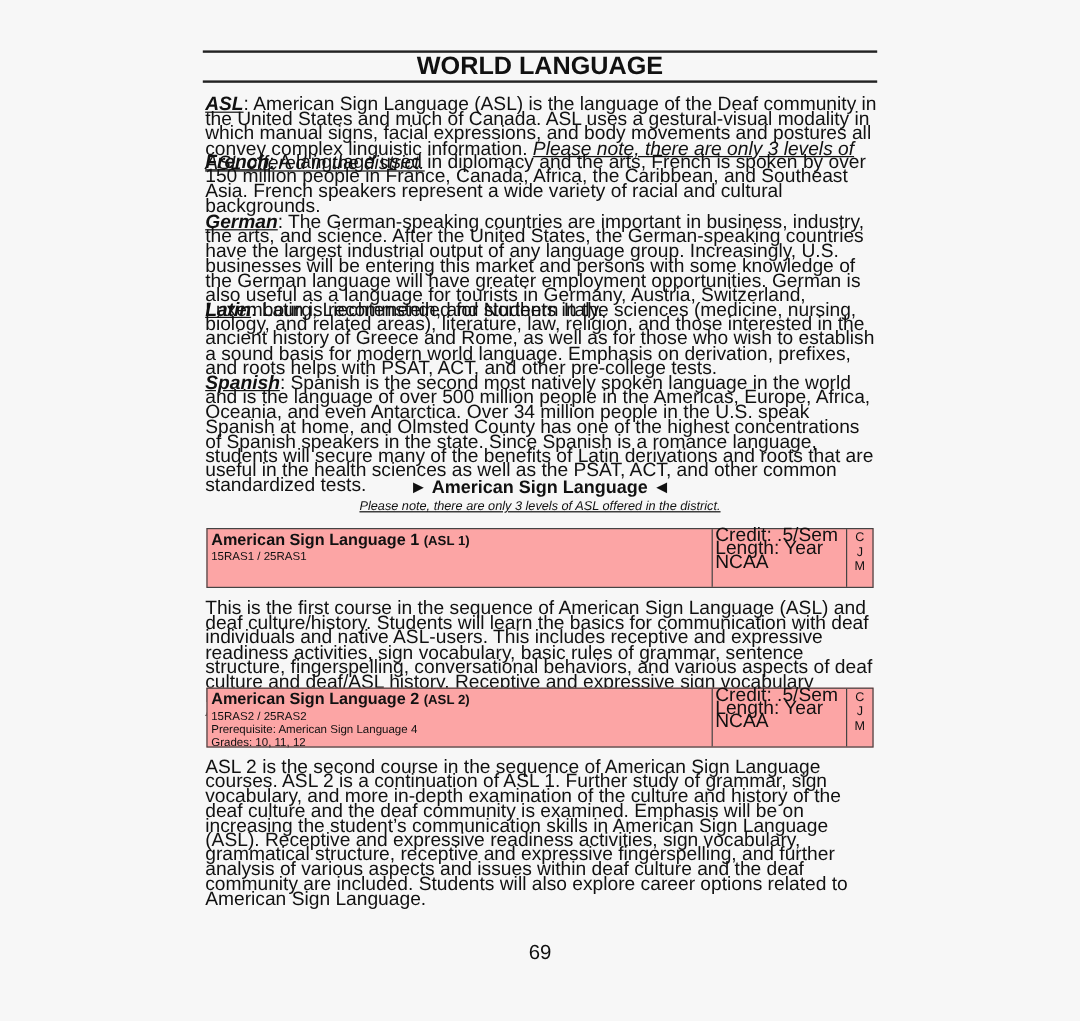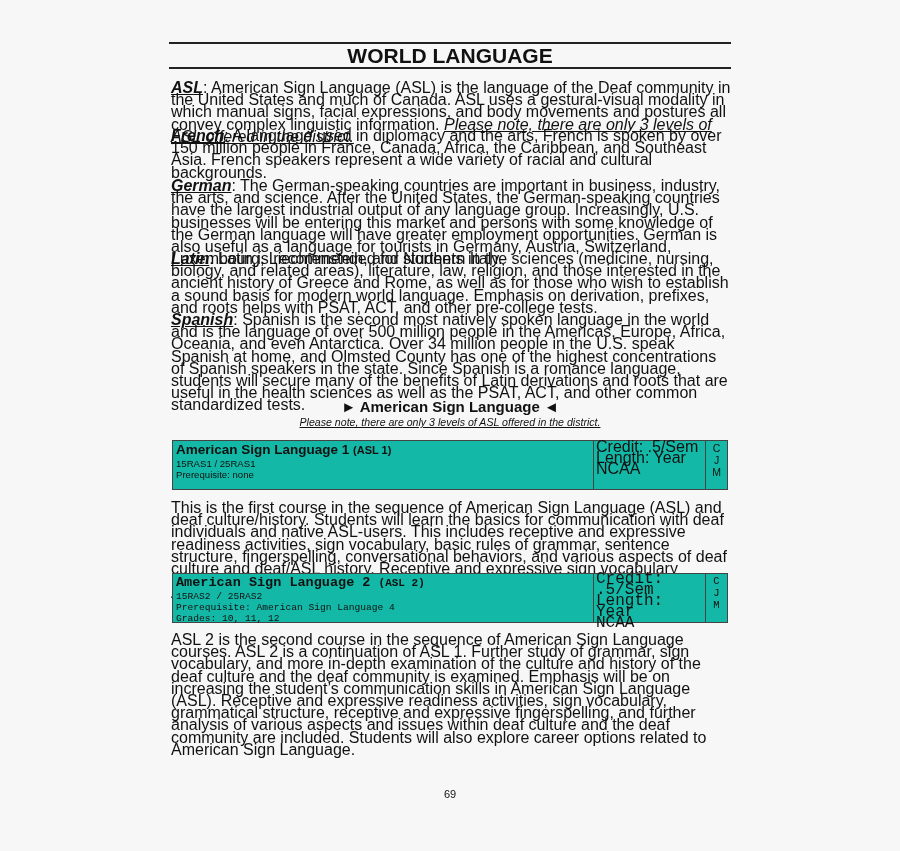--- a/index.html
+++ b/index.html
@@ -29,31 +29,31 @@
       text-align: center; font-weight: bold; font-size: 15px; line-height: 18px;
     }
     .sec-note {
       position: absolute; left: 169px; width: 562px; top: 416px;
       text-align: center; font-size: 10.6px; line-height: 12px;
       font-style: italic; text-decoration: underline;
     }
     .course-box {
       position: absolute; left: 172px; width: 556px; height: 50px;
       border: 1px solid #444; box-sizing: border-box;
-      display: flex; background: #14b8a6;
+      display: flex; background: #fca5a5;
     }
     .cb-main { flex: 0 0 421px; border-right: 1px solid #444; padding: 1px 3px; box-sizing: border-box; }
     .cb-info { flex: 0 0 112px; border-right: 1px solid #444; padding: 0 2px; box-sizing: border-box; font-size: 16px; line-height: 11px; }
     .cb-codes { flex: 1; text-align: center; font-size: 10.5px; line-height: 12px; padding-top: 1px; }
     .cb-title { font-weight: bold; font-size: 13.5px; line-height: 15px; }
     .cb-title .abbr { font-size: 11px; }
     .cb-line { font-size: 9.6px; line-height: 11px; }
     .footer {
       position: absolute; left: 169px; width: 562px; top: 788px;
-      text-align: center; font-size: 11px; line-height: 12px;
+      text-align: center; font-size: 17px; line-height: 12px;
     }
   </style>
 </head>
 <body>
 
 <div class="page">
 
   <div class="rule" style="top:42px;"></div>
   <div class="title">WORLD LANGUAGE</div>
   <div class="rule" style="top:67px;"></div>
@@ -68,37 +68,36 @@
 
   <p class="para" style="top:314px;"><span class="lbl">Spanish</span><span>:  </span><span>Spanish is the second most natively spoken language in the world and is the language of over 500 million people in the Americas, Europe, Africa, Oceania, and even Antarctica.  Over 34 million people in the U.S. speak Spanish at home, and Olmsted County has one of the highest concentrations of Spanish speakers in the state.  Since Spanish is a romance language, students will secure many of the benefits of Latin derivations and roots that are useful in the health sciences as well as the PSAT, ACT, and other common standardized tests.</span></p>
 
   <div class="sec-head">► American Sign Language ◄</div>
   <div class="sec-note">Please note, there are only 3 levels of ASL offered in the district.</div>
 
   <div class="course-box" style="top:440px;">
     <div class="cb-main">
       <div class="cb-title"><span>American Sign Language 1</span> <span class="abbr">(ASL 1)</span></div>
       <div class="cb-line">15RAS1 / 25RAS1</div>
-      <div class="cb-line">Prerequisite:  none</div>
     </div>
     <div class="cb-info">
       <div>Credit:  .5/Sem</div>
       <div>Length:  Year</div>
       <div>NCAA</div>
     </div>
     <div class="cb-codes">
       <div>C</div>
       <div>J</div>
       <div>M</div>
     </div>
   </div>
 
   <p class="para" style="top:502px;">This is the first course in the sequence of American Sign Language (ASL) and deaf culture/history.  Students will learn the basics for communication with deaf individuals and native ASL-users.  This includes receptive and expressive readiness activities, sign vocabulary, basic rules of grammar, sentence structure, fingerspelling, conversational behaviors, and various aspects of deaf culture and deaf/ASL history.  Receptive and expressive sign vocabulary building, ASL grammar, and conversational ASL are all incorporated into American Sign Language 1.</p>
 
-  <div class="course-box" style="top:573px;font-family:Liberation Mono, monospace;">
+  <div class="course-box" style="top:573px;">
     <div class="cb-main">
       <div class="cb-title"><span>American Sign Language 2</span> <span class="abbr">(ASL 2)</span></div>
       <div class="cb-line">15RAS2 / 25RAS2</div>
       <div class="cb-line">Prerequisite:  American Sign Language 4</div>
       <div class="cb-line">Grades:  10, 11, 12</div>
     </div>
     <div class="cb-info">
       <div>Credit:  .5/Sem</div>
       <div>Length:  Year</div>
       <div>NCAA</div>

